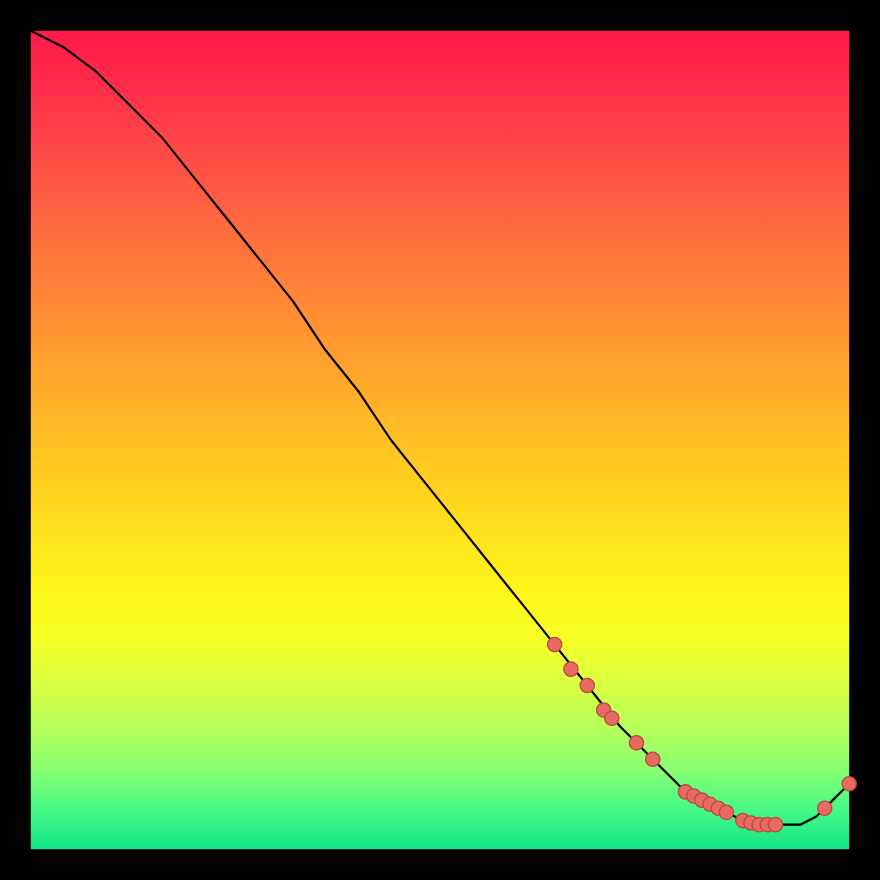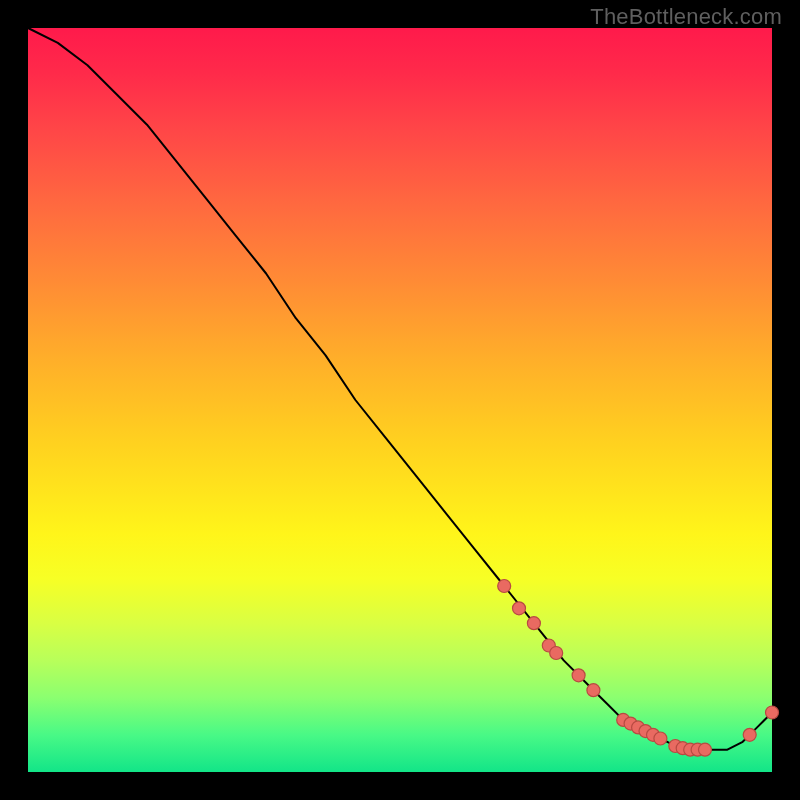--- a/index.html
+++ b/index.html
@@ -70,21 +70,20 @@
     fill: #e96a61;
     stroke: #b84a42;
     stroke-width: 1.2;
   }
 </style>
 </head>
 <body>
 
 <div class="frame">
 
-  <div class="watermark">TheBottleneck.com</div>
 
   <div class="plot">
     <svg class="curve" viewBox="0 0 744 744" preserveAspectRatio="none">
       <path id="curve-path" class="line" d="M0.0 0.0 L29.8 14.9 L59.5 37.2 L89.3 67.0 L119.0 96.7 L148.8 133.9 L178.6 171.1 L208.3 208.3 L238.1 245.5 L267.8 290.2 L297.6 327.4 L327.4 372.0 L357.1 409.2 L386.9 446.4 L416.6 483.6 L446.4 520.8 L476.2 558.0 L505.9 595.2 L535.7 632.4 L550.6 647.3 L565.4 662.2 L580.3 677.0 L595.2 691.9 L610.1 699.4 L625.0 706.8 L639.8 714.2 L654.7 721.7 L669.6 721.7 L684.5 721.7 L699.4 721.7 L714.2 714.2 L729.1 699.4 L744.0 684.5"></path>
       <g id="markers-group">
           <circle cx="476.2" cy="558.0" r="6.5" class="marker"></circle>
           <circle cx="491.0" cy="580.3" r="6.5" class="marker"></circle>
           <circle cx="505.9" cy="595.2" r="6.5" class="marker"></circle>
           <circle cx="520.8" cy="617.5" r="6.5" class="marker"></circle>
           <circle cx="528.2" cy="625.0" r="6.5" class="marker"></circle>

